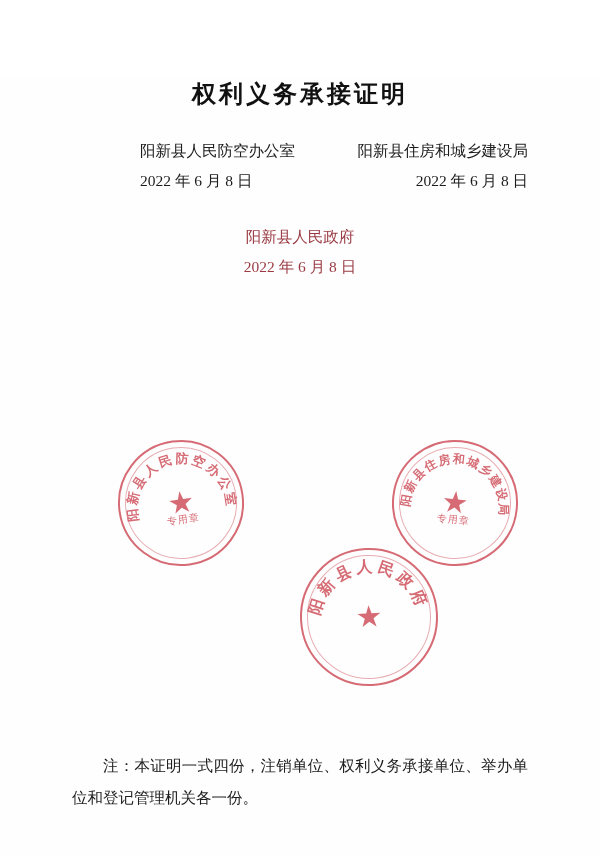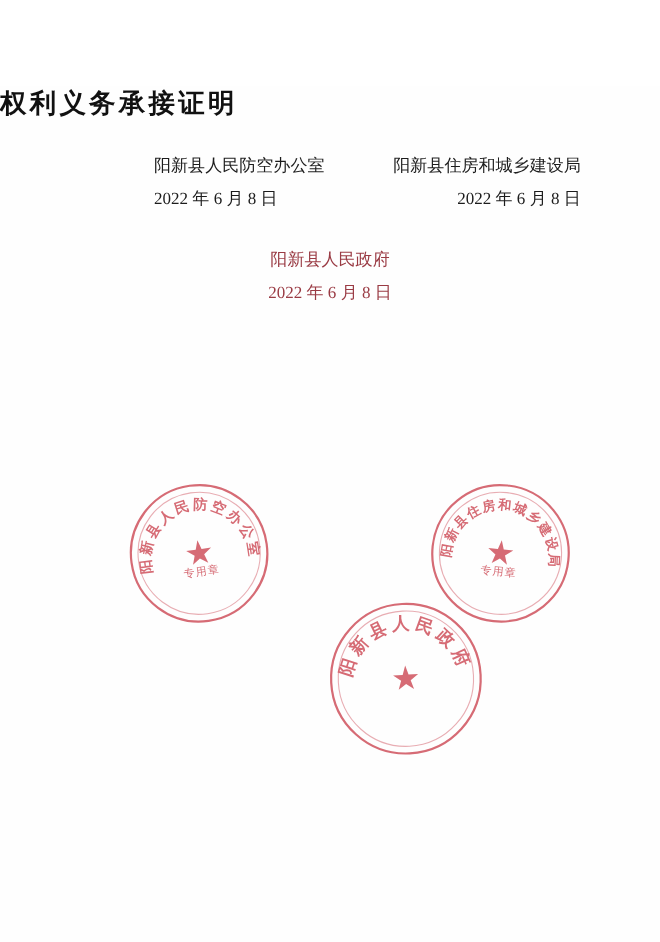--- a/index.html
+++ b/index.html
@@ -15,20 +15,21 @@
     overflow: hidden;
   }
   .page {
     position: relative;
     width: 600px;
     height: 856px;
     box-sizing: border-box;
     background: #fefefe;
   }
   .doc-title {
+    text-align: center;
     font-size: 24px;
     font-weight: bold;
     letter-spacing: 3px;
     margin-top: 78px;
     color: #111111;
     font-family: "Liberation Serif", "DejaVu Serif", serif;
   }
   .body-block {
     margin: 52px 72px 0 72px;
     font-size: 15.5px;
@@ -211,14 +212,17 @@
       <defs>
         <path id="arc3" d="M 17,72 A 50,50 0 0 1 117,72"></path>
       </defs>
       <text font-size="16" letter-spacing="4">
         <textPath href="#arc3" startOffset="50%" text-anchor="middle">阳新县人民政府</textPath>
       </text>
     </svg>
     <div class="star">★</div>
   </div>
 
+  <div class="note-block">
+    <p class="para">注：本证明一式四份，注销单位、权利义务承接单位、举办单位和登记管理机关各一份。</p>
+  </div>
 
 </div>
 
 </body></html>

